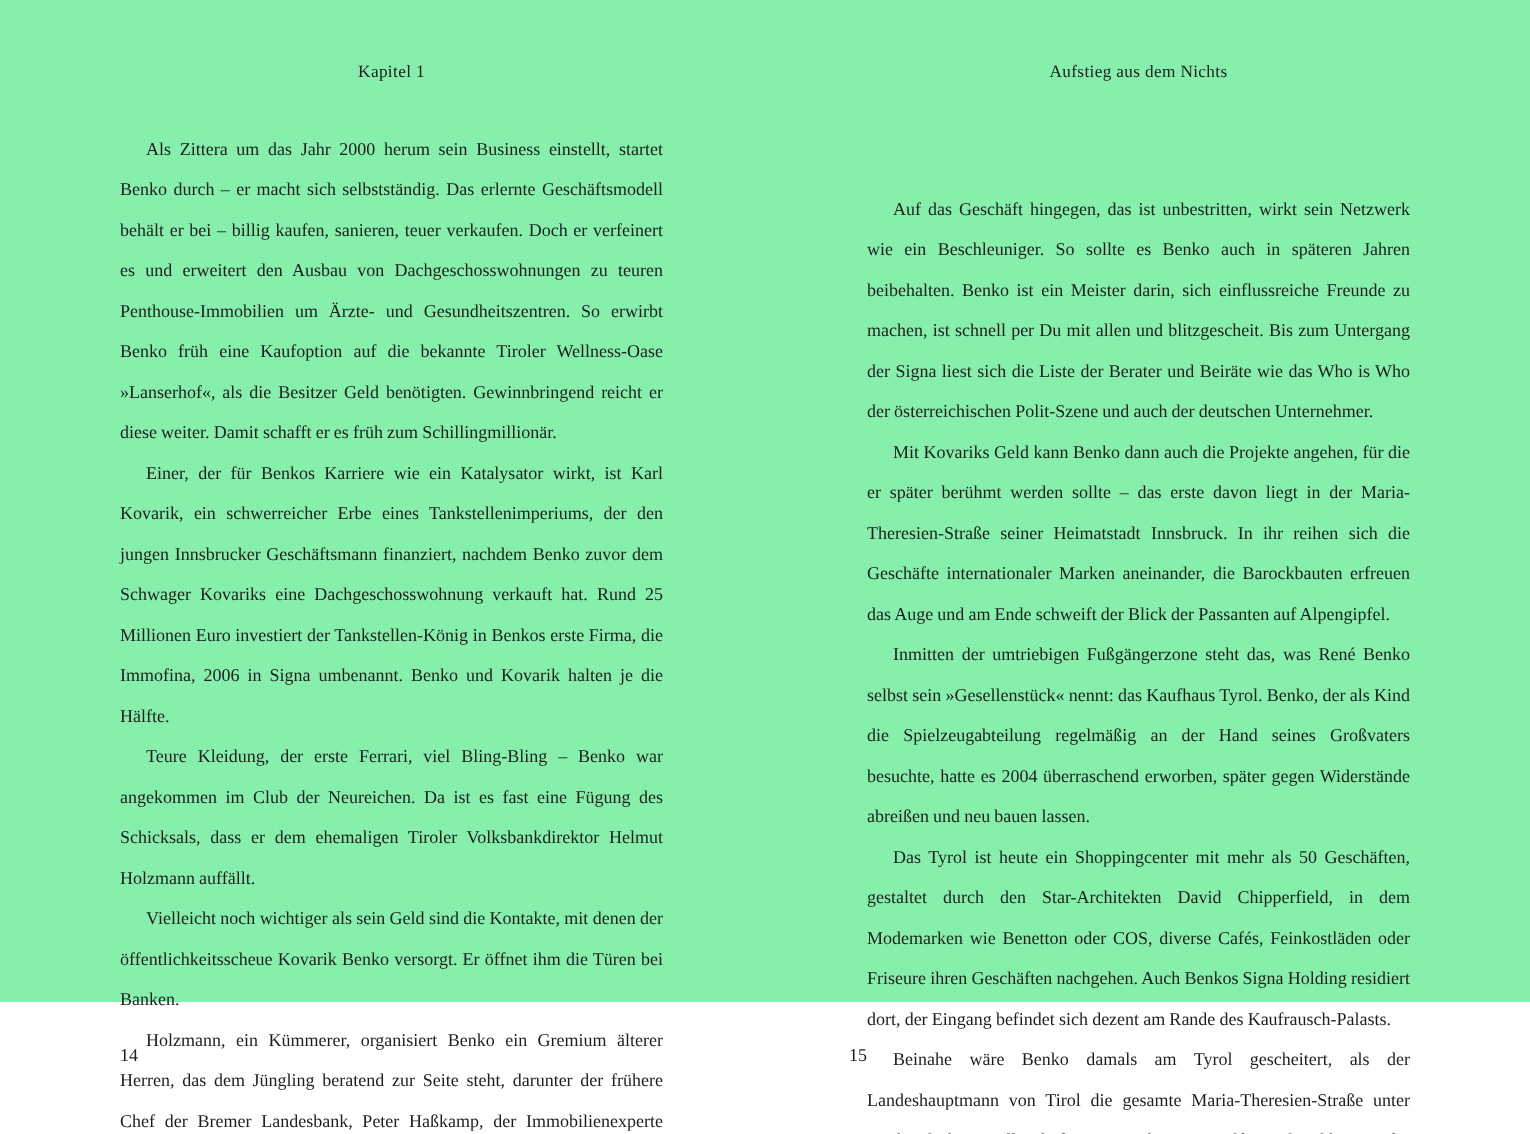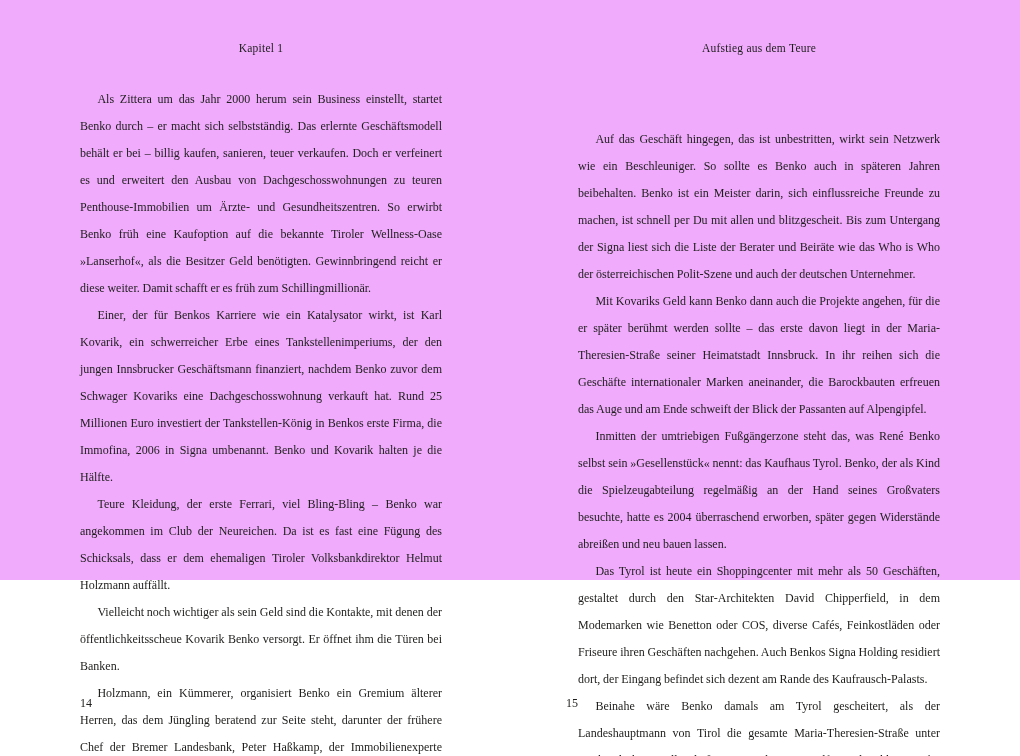--- a/index.html
+++ b/index.html
@@ -14,22 +14,22 @@
   }
   .spread {
     position: relative;
     width: 1020px;
     height: 756px;
     display: flex;
   }
   .page {
     position: relative;
     width: 510px;
-    height: 580px;
-    background: #f0abfc;
+    height: 668px;
+    background: #86efac;
   }
   .running-head {
     position: absolute;
     top: 42px;
     width: 362px;
     text-align: center;
     font-size: 11.5px;
     letter-spacing: 0.02em;
     color: #1d1d1b;
   }
@@ -75,21 +75,21 @@
         <p><span>Als Zittera um das Jahr 2000 herum sein Business einstellt, startet Benko durch – er macht sich selbstständig. Das erlernte Geschäftsmodell behält er bei – billig kaufen, sanieren, teuer verkaufen. Doch er verfeinert es und erweitert den Ausbau von Dachgeschosswohnungen zu teuren Penthouse-Immobilien um Ärzte- und Gesundheitszentren. So erwirbt Benko früh eine Kaufoption auf die bekannte Tiroler Wellness-Oase »Lanserhof«, als die Besitzer Geld benötigten. Gewinnbringend reicht er diese weiter. Damit schafft er es früh zum Schillingmillionär.</span></p>
         <p><span>Einer, der für Benkos Karriere wie ein Katalysator wirkt, ist Karl Kovarik, ein schwerreicher Erbe eines Tankstellenimperiums, der den jungen Innsbrucker Geschäftsmann finanziert, nachdem Benko zuvor dem Schwager Kovariks eine Dachgeschosswohnung verkauft hat. Rund 25 Millionen Euro investiert der Tankstellen-König in Benkos erste Firma, die Immofina, 2006 in Signa umbenannt. Benko und Kovarik halten je die Hälfte.</span></p>
         <p><span>Teure Kleidung, der erste Ferrari, viel Bling-Bling – Benko war angekommen im Club der Neureichen. Da ist es fast eine Fügung des Schicksals, dass er dem ehemaligen Tiroler Volksbankdirektor Helmut Holzmann auffällt.</span></p>
         <p><span>Vielleicht noch wichtiger als sein Geld sind die Kontakte, mit denen der öffentlichkeitsscheue Kovarik Benko versorgt. Er öffnet ihm die Türen bei Banken.</span></p>
         <p><span>Holzmann, ein Kümmerer, organisiert Benko ein Gremium älterer Herren, das dem Jüngling beratend zur Seite steht, darunter der frühere Chef der Bremer Landesbank, Peter Haßkamp, der Immobilienexperte Rainer de Backere oder auch der Tiroler Skiweltmeister Harti Weirather, der eine erfolgreiche Sportmarketingagentur betreibt. Sie alle wirken, wie es Haßkamp im </span><span style="font-style: italic;">manager magazin</span><span> einmal formulierte, »dämpfend« auf Benkos Lebensstil ein – jedoch wie sich später herausstellen sollte, allenfalls vorübergehend.</span></p>
       </div>
     <div class="folio">14</div>
   </div>
 
   <div class="page right">
-    <div class="running-head">Aufstieg aus dem Teure</div>
+    <div class="running-head">Aufstieg aus dem Nichts</div>
     <div class="text-block">
         <p><span>Auf das Geschäft hingegen, das ist unbestritten, wirkt sein Netzwerk wie ein Beschleuniger. So sollte es Benko auch in späteren Jahren beibehalten. Benko ist ein Meister darin, sich einflussreiche Freunde zu machen, ist schnell per Du mit allen und blitzgescheit. Bis zum Untergang der Signa liest sich die Liste der Berater und Beiräte wie das Who is Who der österreichischen Polit-Szene und auch der deutschen Unternehmer.</span></p>
         <p><span>Mit Kovariks Geld kann Benko dann auch die Projekte angehen, für die er später berühmt werden sollte – das erste davon liegt in der Maria-Theresien-Straße seiner Heimatstadt Innsbruck. In ihr reihen sich die Geschäfte internationaler Marken aneinander, die Barockbauten erfreuen das Auge und am Ende schweift der Blick der Passanten auf Alpengipfel.</span></p>
         <p><span>Inmitten der umtriebigen Fußgängerzone steht das, was René Benko selbst sein »Gesellenstück« nennt: das Kaufhaus Tyrol. Benko, der als Kind die Spielzeugabteilung regelmäßig an der Hand seines Großvaters besuchte, hatte es 2004 überraschend erworben, später gegen Widerstände abreißen und neu bauen lassen.</span></p>
         <p><span>Das Tyrol ist heute ein Shoppingcenter mit mehr als 50 Geschäften, gestaltet durch den Star-Architekten David Chipperfield, in dem Modemarken wie Benetton oder COS, diverse Cafés, Feinkostläden oder Friseure ihren Geschäften nachgehen. Auch Benkos Signa Holding residiert dort, der Eingang befindet sich dezent am Rande des Kaufrausch-Palasts.</span></p>
         <p><span>Beinahe wäre Benko damals am Tyrol gescheitert, als der Landeshauptmann von Tirol die gesamte Maria-Theresien-Straße unter Denkmalschutz stellen ließ. Zum wichtigsten Helfer und Lobbyisten für das Projekt sei damals Alfred Gusenbauer geworden, erzählte Benko bei einem Treffen der Immobilienwirtschaft 2019 in Berlin. Den SPÖ-Politiker, der 2007 zum Bundeskanzler aufsteigen wird und noch später als Berater und Aufsichtsratschef</span></p>
       </div>
     <div class="folio">15</div>
   </div>
 

